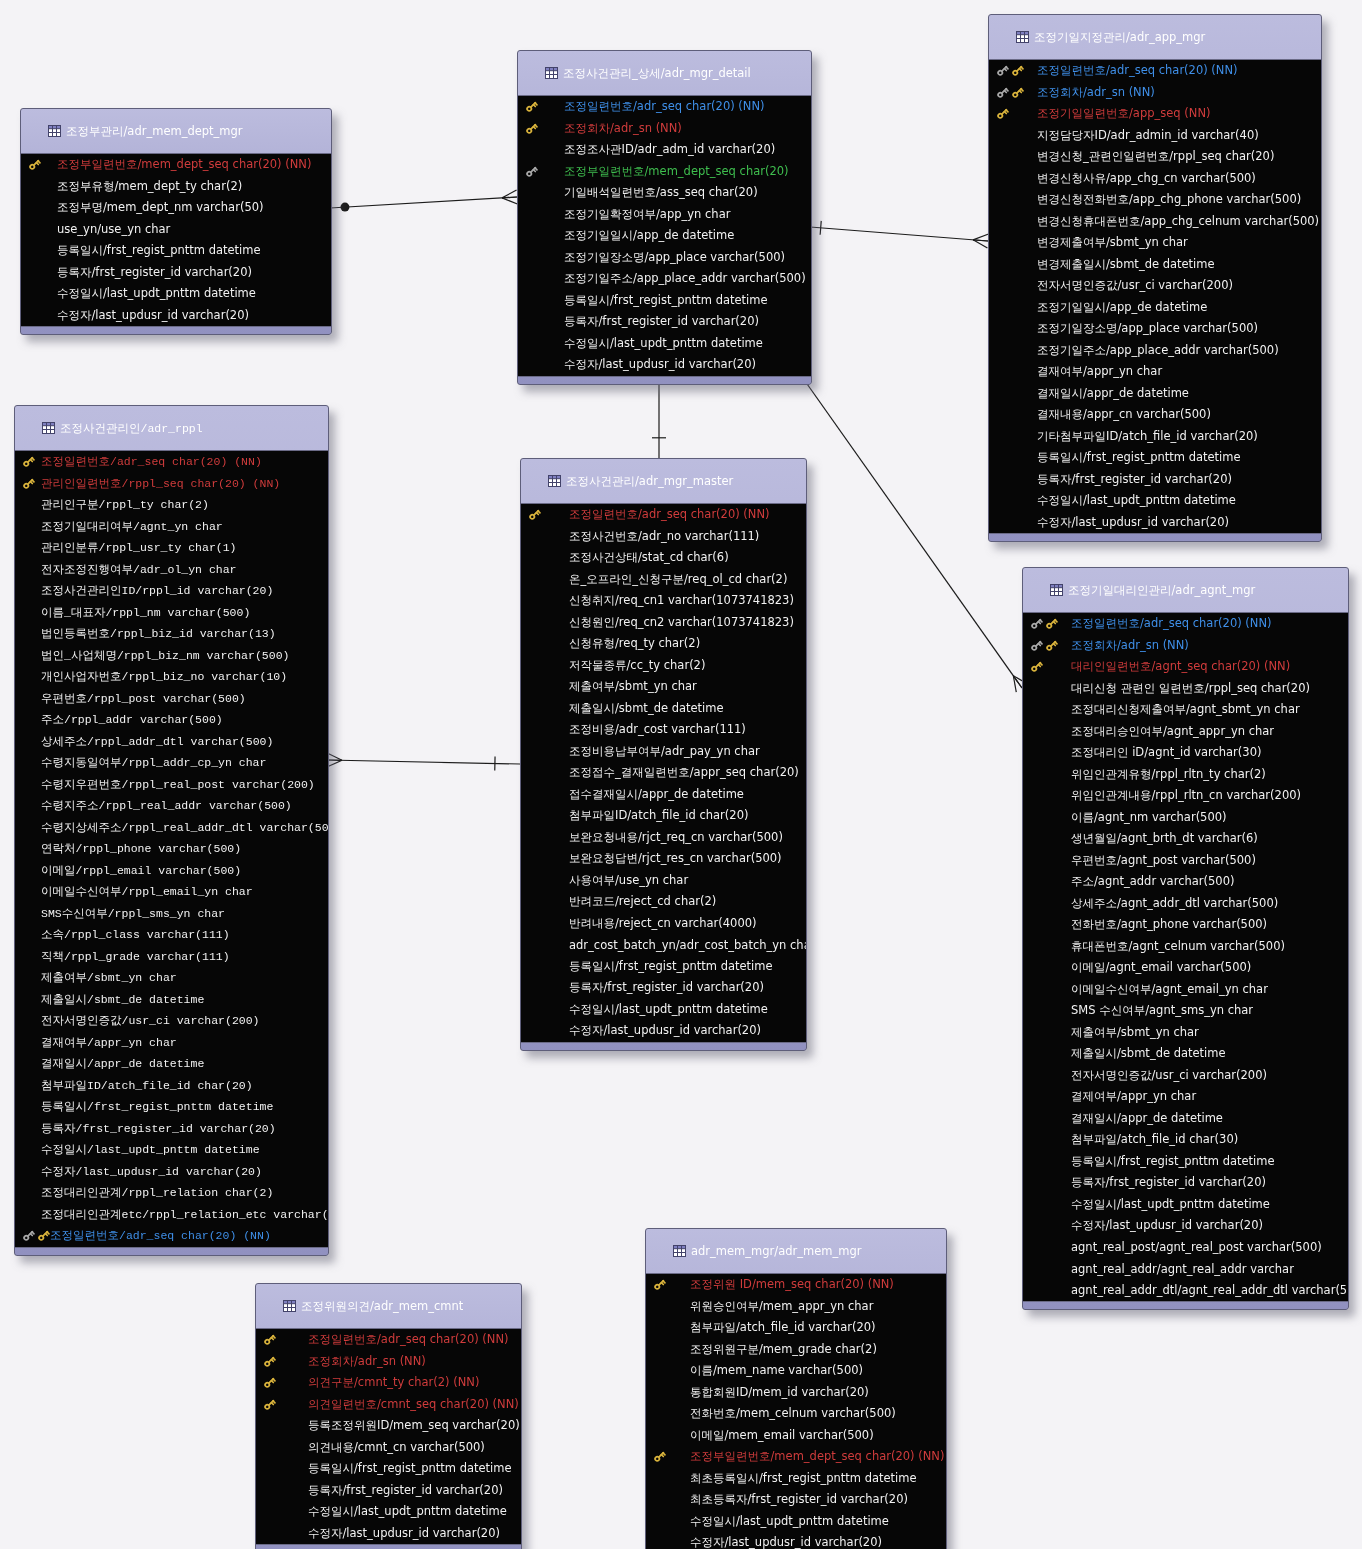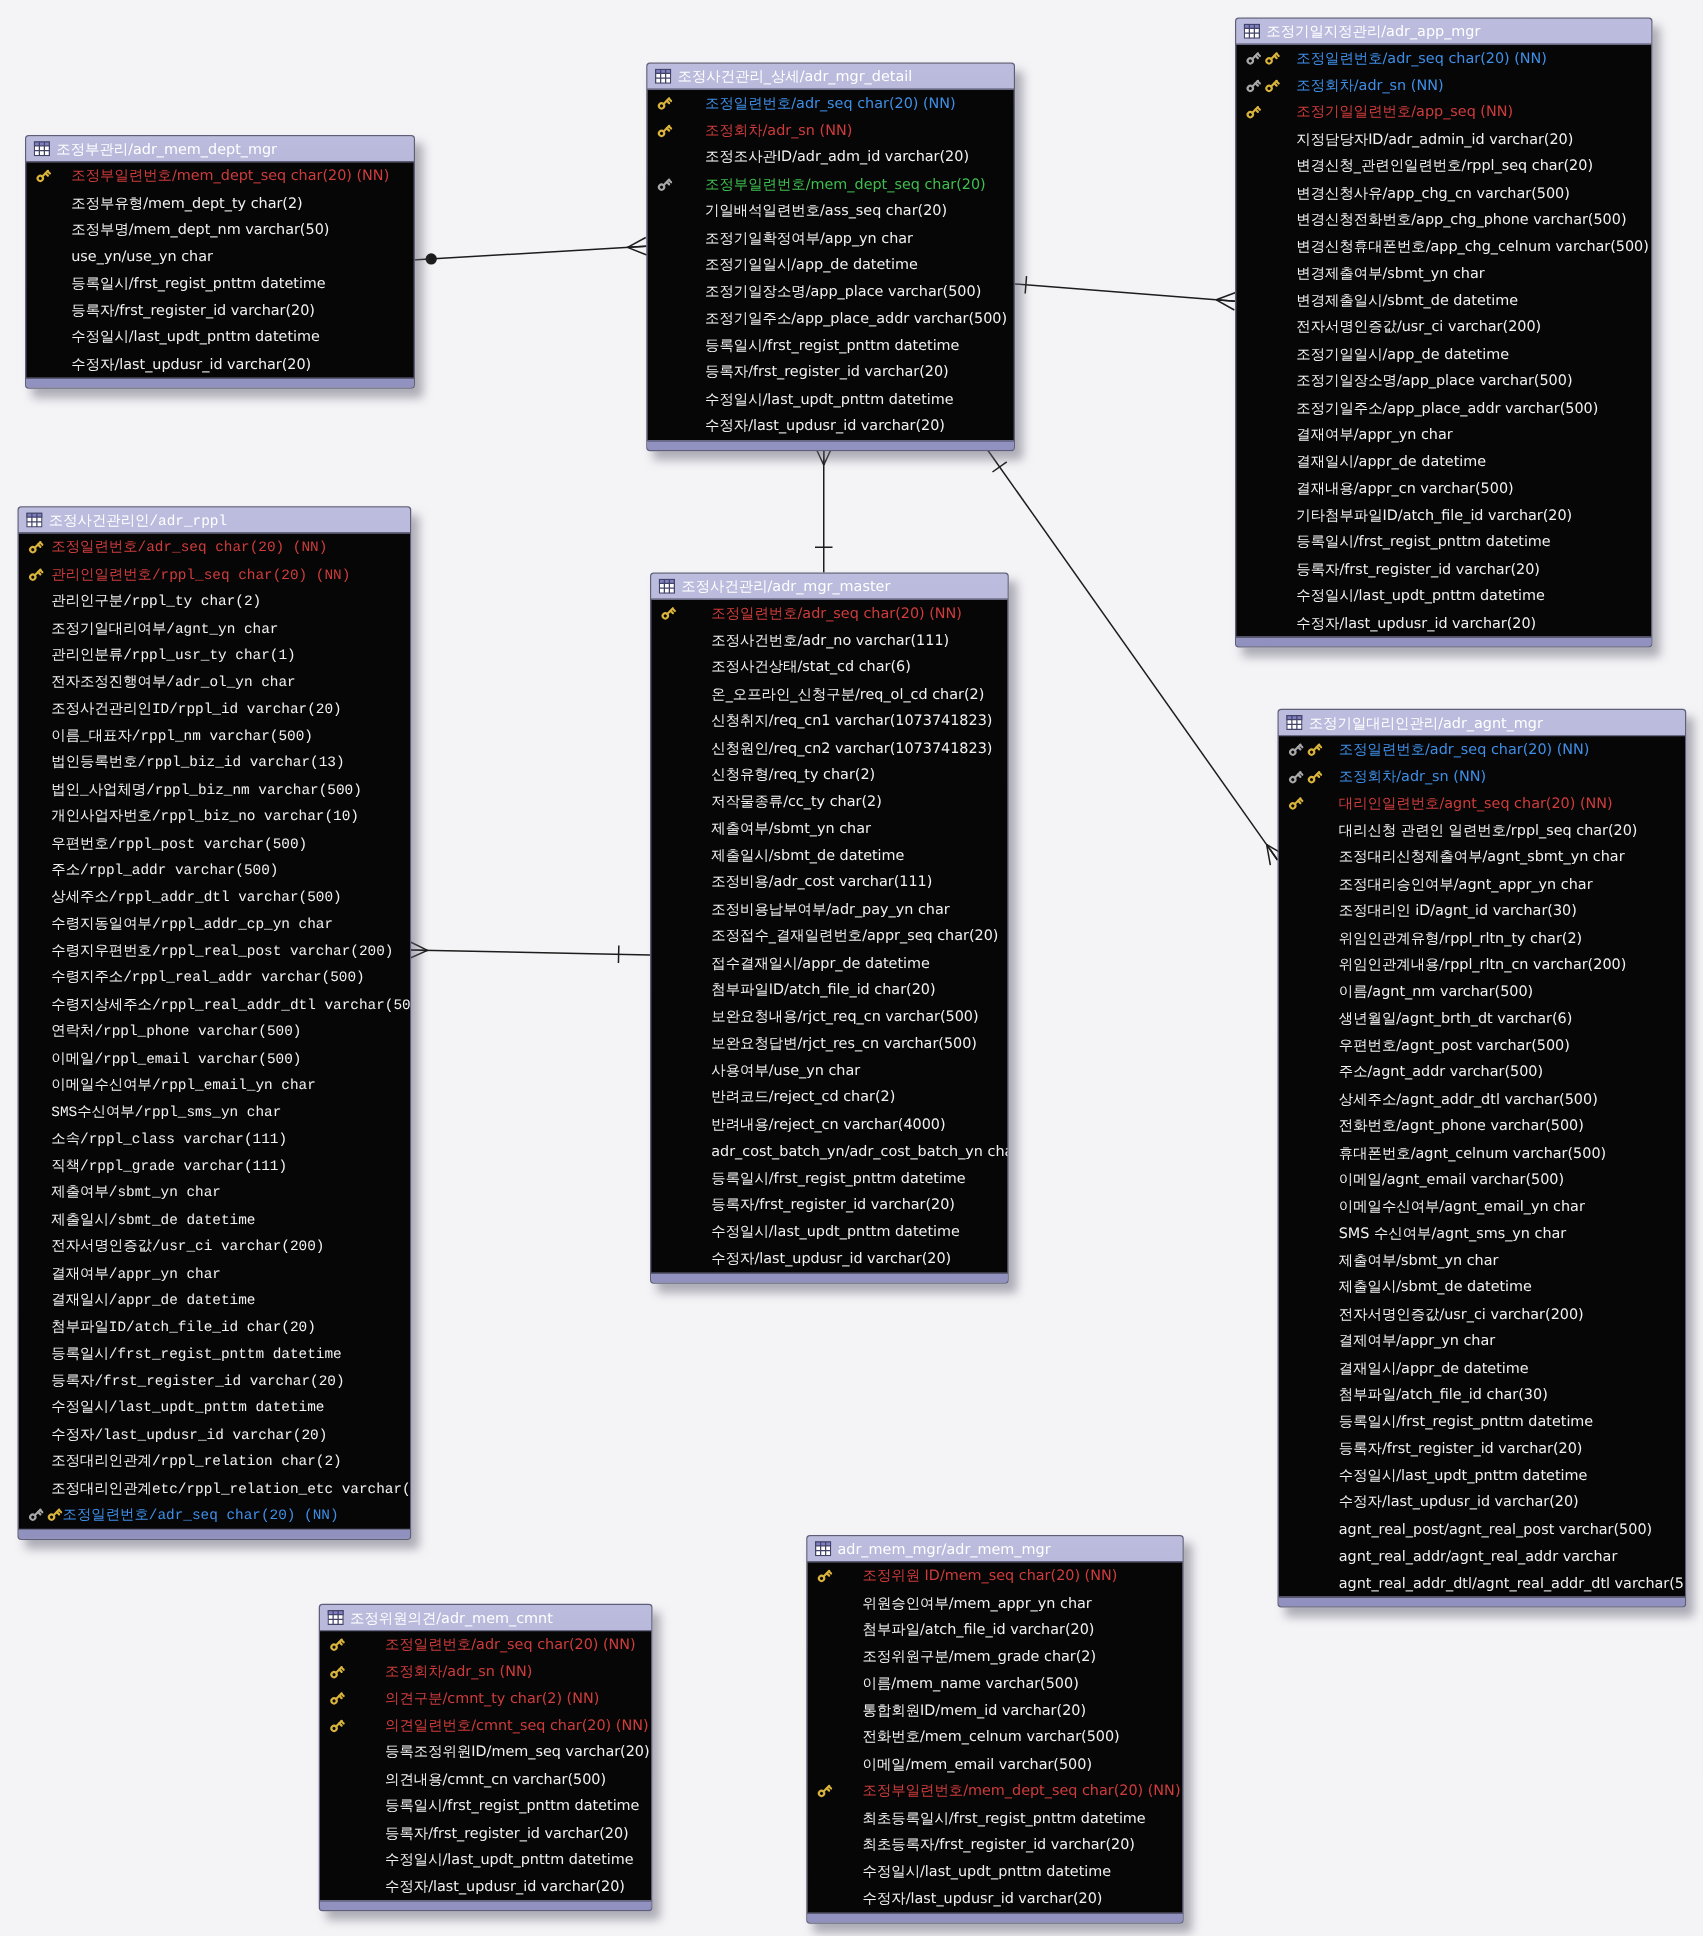--- a/index.html
+++ b/index.html
@@ -19,24 +19,24 @@
     position:absolute;
     pointer-events:auto;
     border:1px solid #5e5e7a;
     border-radius:3px;
     background:linear-gradient(var(--title_bar_top,#b9b9dc),var(--title_bar_bottom,#9393c1));
     box-shadow:6px 7px 8px rgba(104,104,120,0.5);
   }
   .titlebar{
     height:20px;
     display:flex;align-items:center;gap:5px;
-    padding:0 6px;
+    padding:12px 6px;
     color:var(--title_text,#fff);
     font-size:11.5px;
-    white-space:nowrap;overflow:hidden;
+    white-space:nowrap;overflow:hidden;margin-left:21px;
   }
   .ebody{
     background:var(--body_bg,#060606);
     border-top:1px solid #6a6a86;
     border-bottom:1px solid #6a6a86;
   }
   .row{
     height:21.5px;
     display:flex;align-items:center;
     white-space:nowrap;overflow:hidden;
@@ -308,21 +308,21 @@
                   <line x1="5.6" y1="6.5" x2="12" y2="6.5"></line>
                   <line x1="9.2" y1="6.5" x2="9.2" y2="9.2"></line>
                   <line x1="11.5" y1="6.5" x2="11.5" y2="9.2"></line>
                 </g>
               </svg>
             </span>
             <span class="ftext c-r">조정기일일련번호/app_seq  (NN)</span>
           </div>
           <div class="row">
             <span class="keys" style="min-width: 48px;"></span>
-            <span class="ftext c-w">지정담당자ID/adr_admin_id varchar(20)</span>
+            <span class="ftext c-w">지정담당자ID/adr_admin_id varchar(40)</span>
           </div>
           <div class="row">
             <span class="keys" style="min-width: 48px;"></span>
             <span class="ftext c-w">변경신청_관련인일련번호/rppl_seq char(20)</span>
           </div>
           <div class="row">
             <span class="keys" style="min-width: 48px;"></span>
             <span class="ftext c-w">변경신청사유/app_chg_cn varchar(500)</span>
           </div>
           <div class="row">

